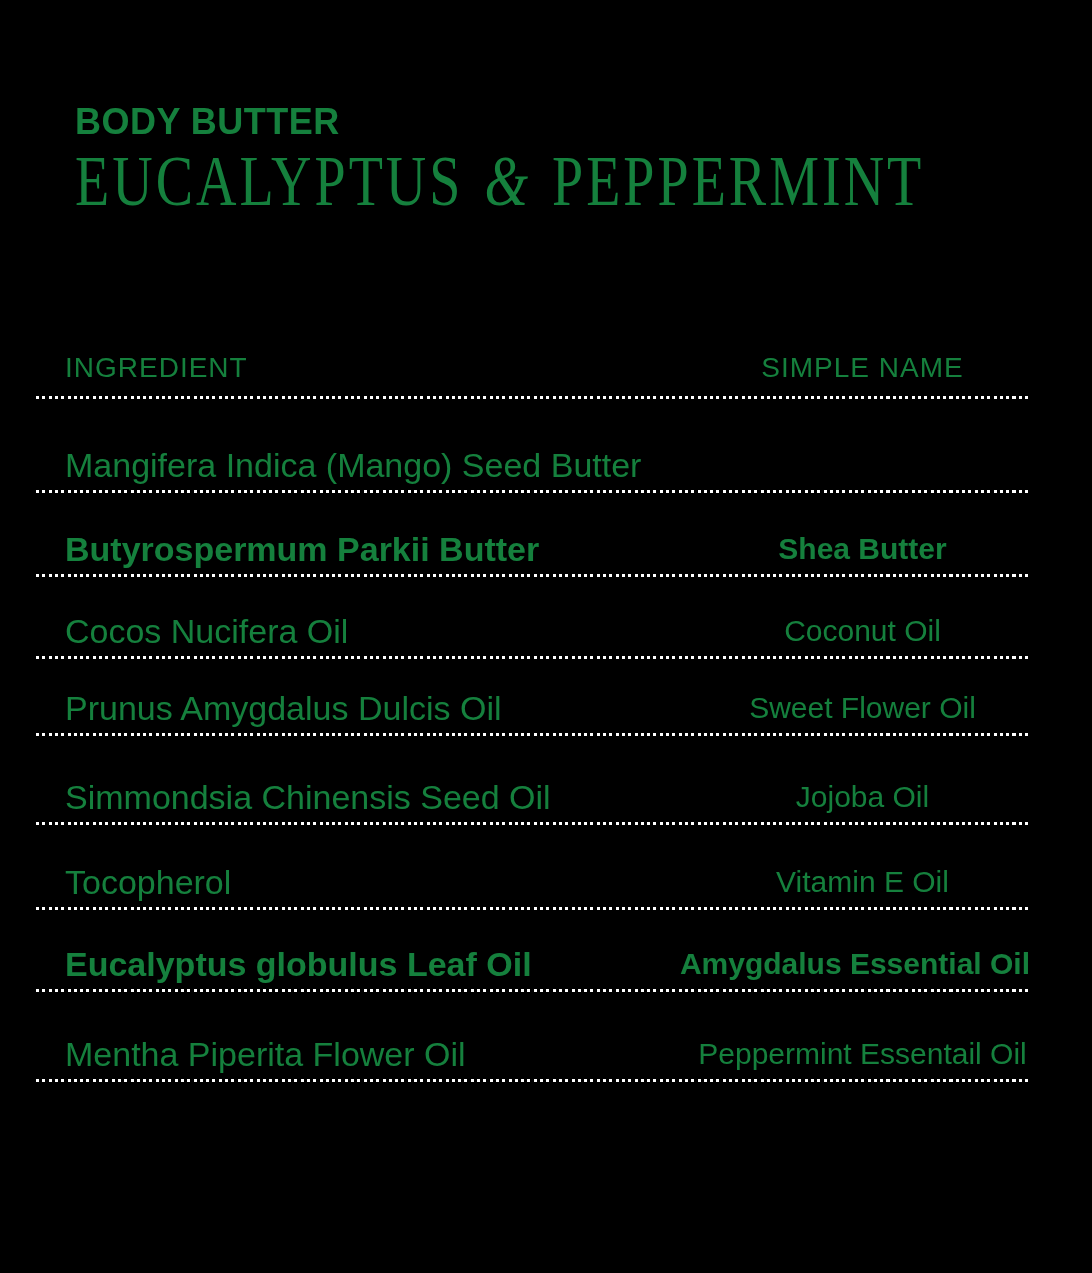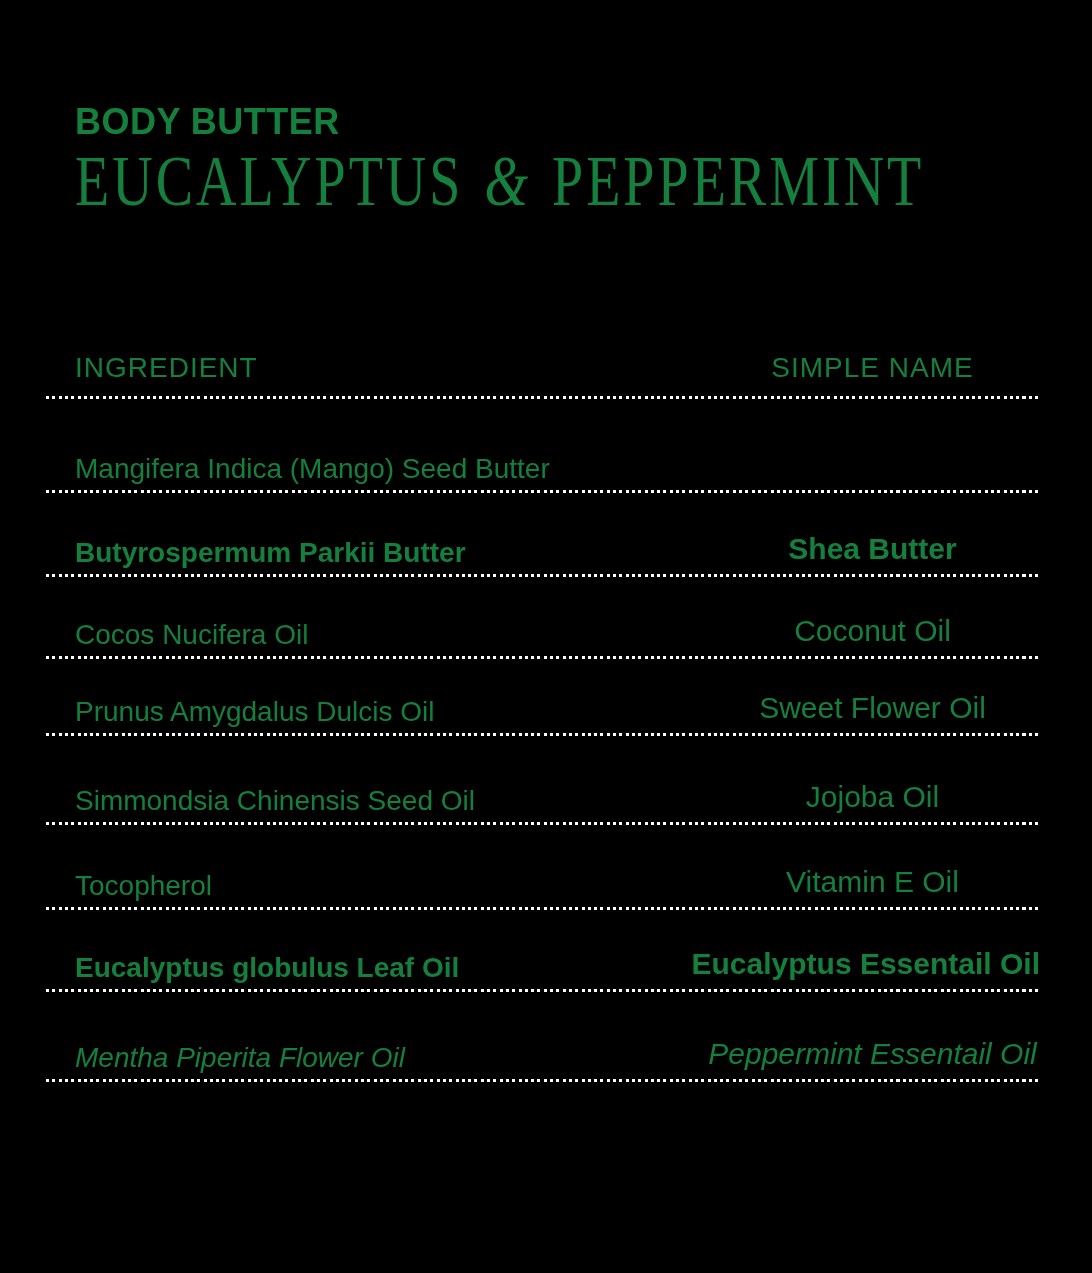--- a/index.html
+++ b/index.html
@@ -42,21 +42,21 @@
     transform-origin: left bottom;
   }
   .product-title .amp {
     font-style: italic;
     padding: 0 4px;
   }
 
   
   .ing-table {
     position: absolute;
-    left: 46px;
+    left: 36px;
     top: 330px;
     width: 994px;
   }
   .row {
     position: relative;
     display: flex;
     align-items: flex-end;
     box-sizing: border-box;
     padding-bottom: 8px;
   }
@@ -69,21 +69,21 @@
     bottom: 0;
     height: 3px;
     background: repeating-linear-gradient(to right,
       #ffffff 0px, #ffffff 3px,
       transparent 3px, transparent 6.3px);
   }
   .cell-ing {
     width: 659px;
     box-sizing: border-box;
     padding-left: 29px;
-    font-size: 28px;
+    font-size: 34px;
     line-height: 1.15;
     white-space: nowrap;
   }
   .cell-simple {
     flex: 1;
     font-size: 30px;
     line-height: 1.15;
     white-space: nowrap;
     transform: translateY(-3px);
     text-align: center;
@@ -98,21 +98,21 @@
     letter-spacing: 1px;
     transform: none;
   }
   .row:nth-child(2) { height: 94px; }
   .row:nth-child(3) { height: 84px; font-weight: bold; }
   .row:nth-child(4) { height: 82px; }
   .row:nth-child(5) { height: 77px; }
   .row:nth-child(6) { height: 89px; }
   .row:nth-child(7) { height: 85px; }
   .row:nth-child(8) { height: 82px; font-weight: bold; }
-  .row:nth-child(9) { height: 90px; font-style: italic; }
+  .row:nth-child(9) { height: 90px; }
 </style>
 </head>
 <body>
 
 <div class="page">
 
   <div class="brand-category">BODY BUTTER</div>
 
   <div class="product-title">
     <span>EUCALYPTUS</span>
@@ -151,21 +151,21 @@
       <div class="cell-simple">Jojoba Oil</div>
     </div>
 
     <div class="row">
       <div class="cell-ing">Tocopherol</div>
       <div class="cell-simple">Vitamin E Oil</div>
     </div>
 
     <div class="row">
       <div class="cell-ing">Eucalyptus globulus Leaf Oil</div>
-      <div class="cell-simple">Eucalyptus Essentail Oil</div>
+      <div class="cell-simple">Amygdalus Essential Oil</div>
     </div>
 
     <div class="row">
       <div class="cell-ing">Mentha Piperita Flower Oil</div>
       <div class="cell-simple">Peppermint Essentail Oil</div>
     </div>
 
   </div>
 </div>
 

